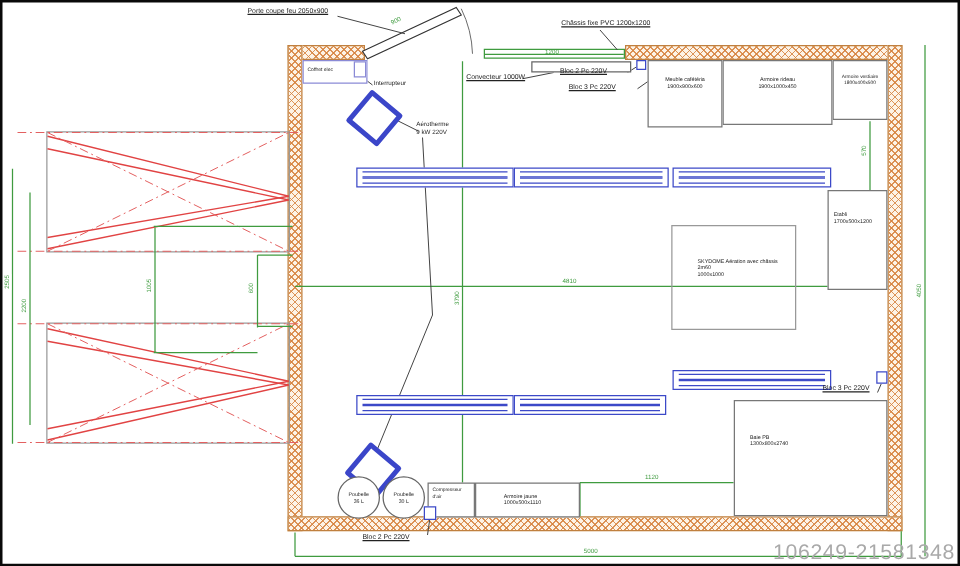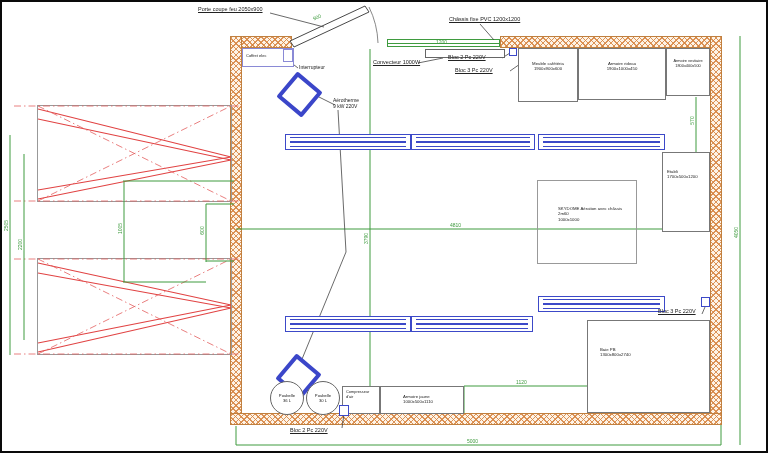--- a/index.html
+++ b/index.html
@@ -246,13 +246,14 @@
   <div class="dim rot" style="left:358px;top:234px;">3790</div>
   <div class="dim" style="left:513px;top:378px;">1120</div>
   <div class="dim" style="left:464px;top:437px;">5000</div>
   <div class="dim rot" style="left:728px;top:228px;">4050</div>
   <div class="dim rot" style="left:685px;top:116px;">570</div>
   <div class="dim rot" style="left:-2px;top:221px;">2505</div>
   <div class="dim rot" style="left:12px;top:240px;">2200</div>
   <div class="dim rot" style="left:112px;top:224px;">1005</div>
   <div class="dim rot" style="left:195px;top:226px;">600</div>
 
+  <div id="watermark">106249-21581348</div>
 </div>
 
 </body></html>

